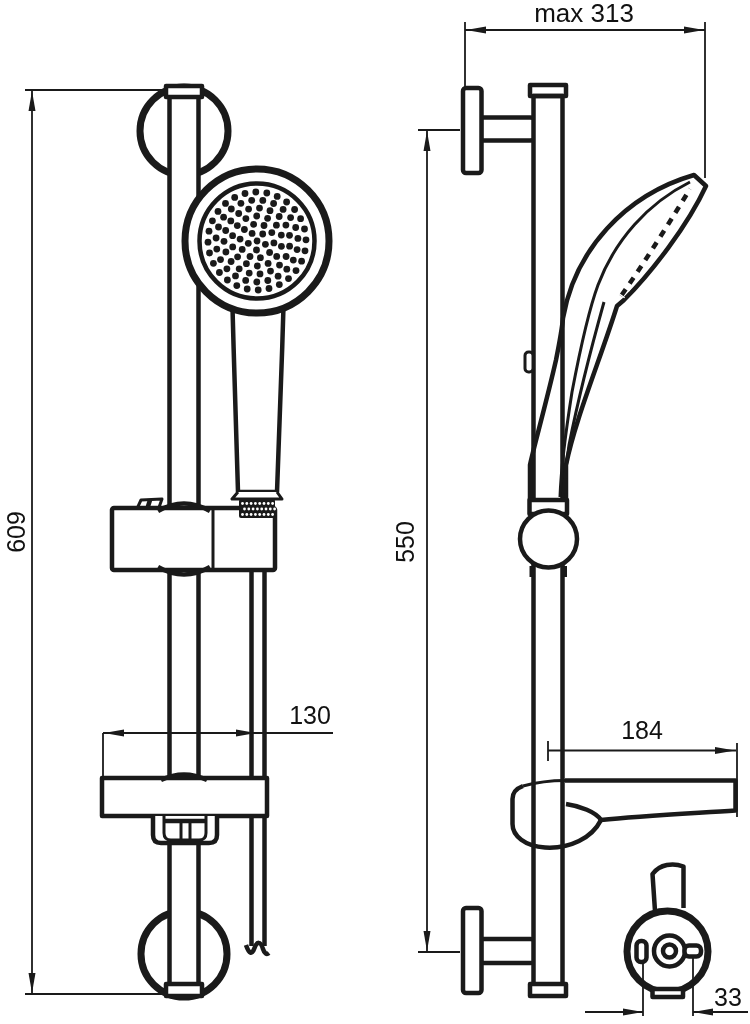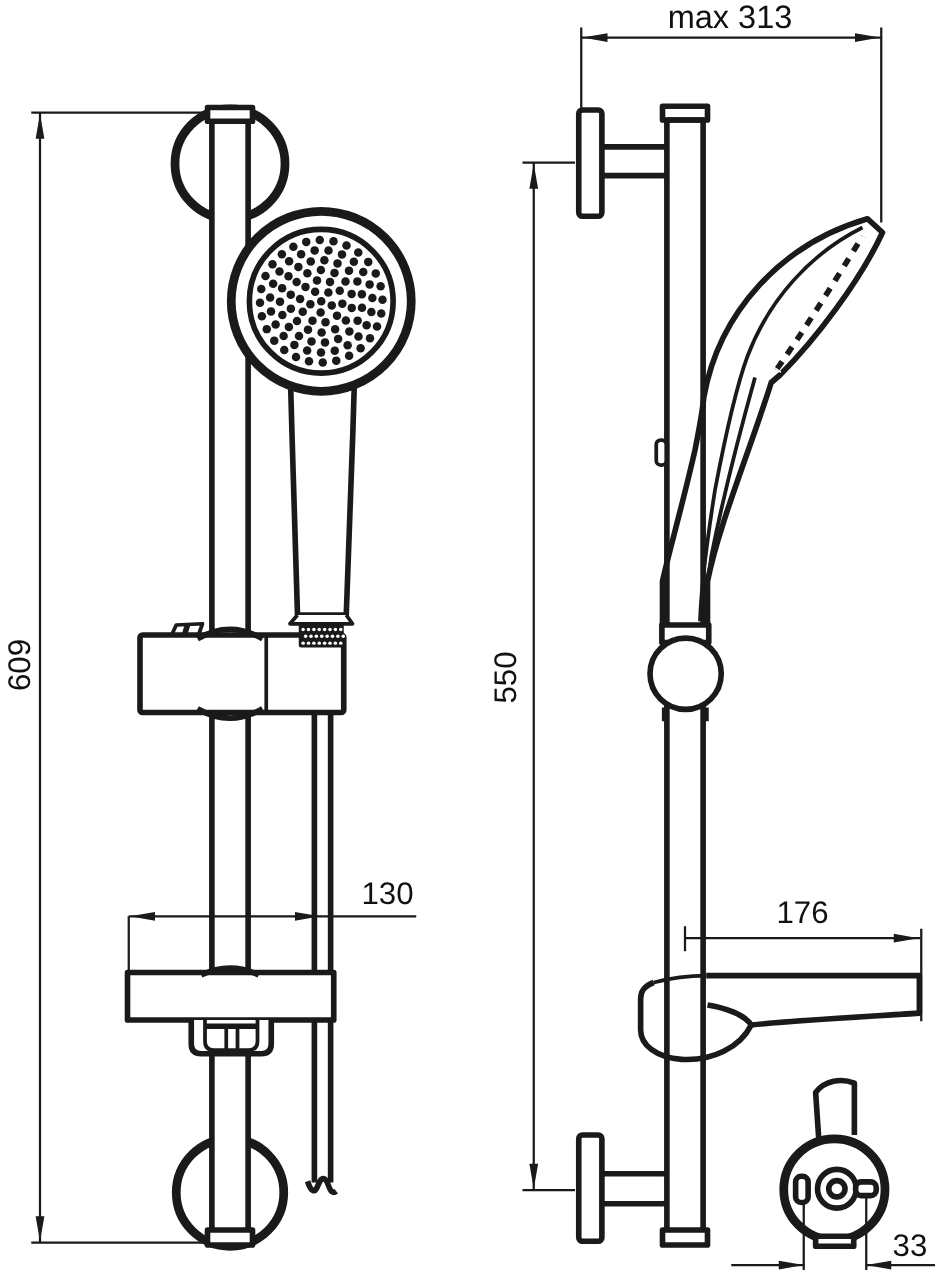--- a/index.html
+++ b/index.html
@@ -297,16 +297,16 @@
       <polygon class="arr" points="643,1012 623,1008.5 623,1015.5"></polygon>
       <polygon class="arr" points="693,1012 713,1008.5 713,1015.5"></polygon>
     </g>
   </g>
 </svg>
 
 <div class="dim-label" style="left:474px;top:0px;width:220px;font-size:26px;">max 313</div>
 <div class="dim-label rot" style="left:-25px;top:519px;width:82px;">609</div>
 <div class="dim-label rot" style="left:364px;top:529px;width:82px;">550</div>
 <div class="dim-label" style="left:270px;top:702px;width:80px;">130</div>
-<div class="dim-label" style="left:602px;top:717px;width:80px;">176</div>
+<div class="dim-label" style="left:602px;top:717px;width:80px;">184</div>
 <div class="dim-label" style="left:702px;top:984px;width:52px;">33</div>
 
 </div>
 
 </body></html>

